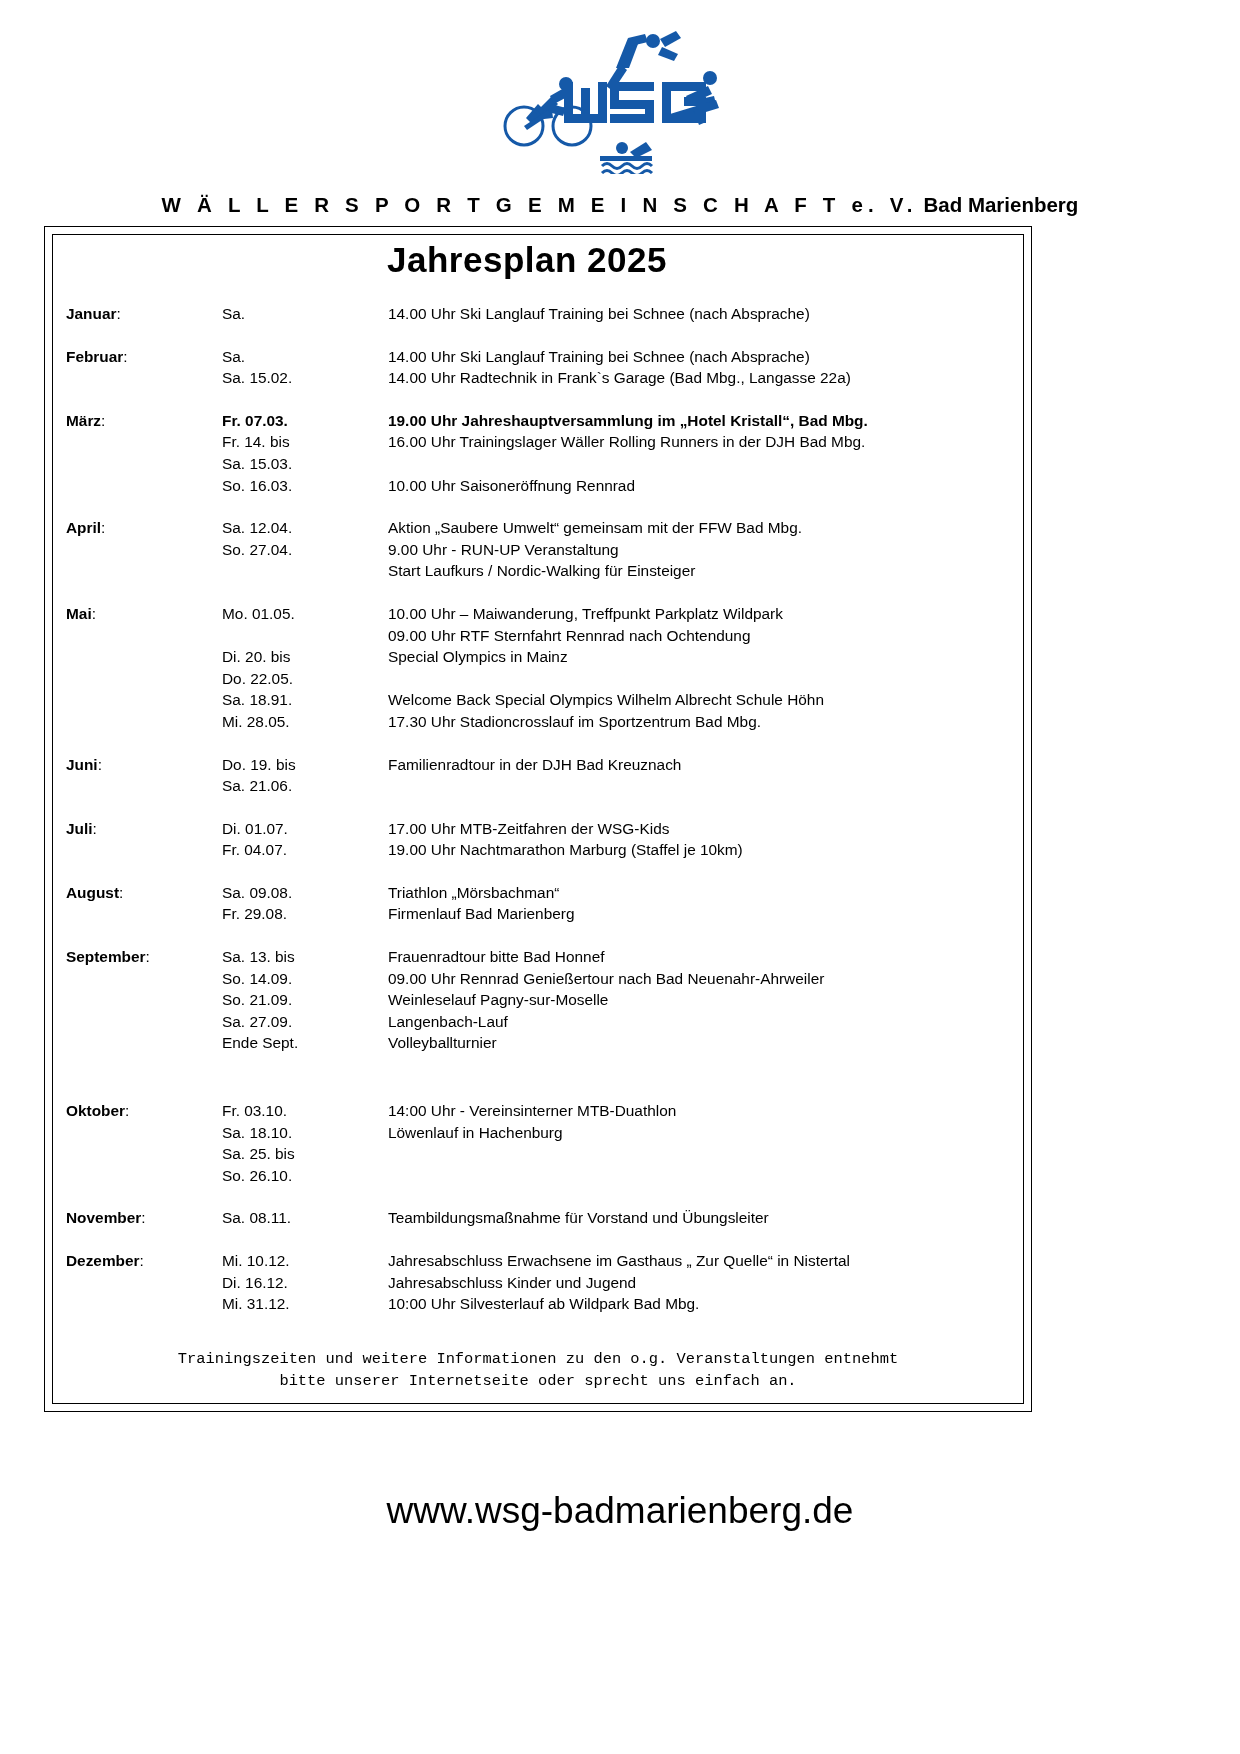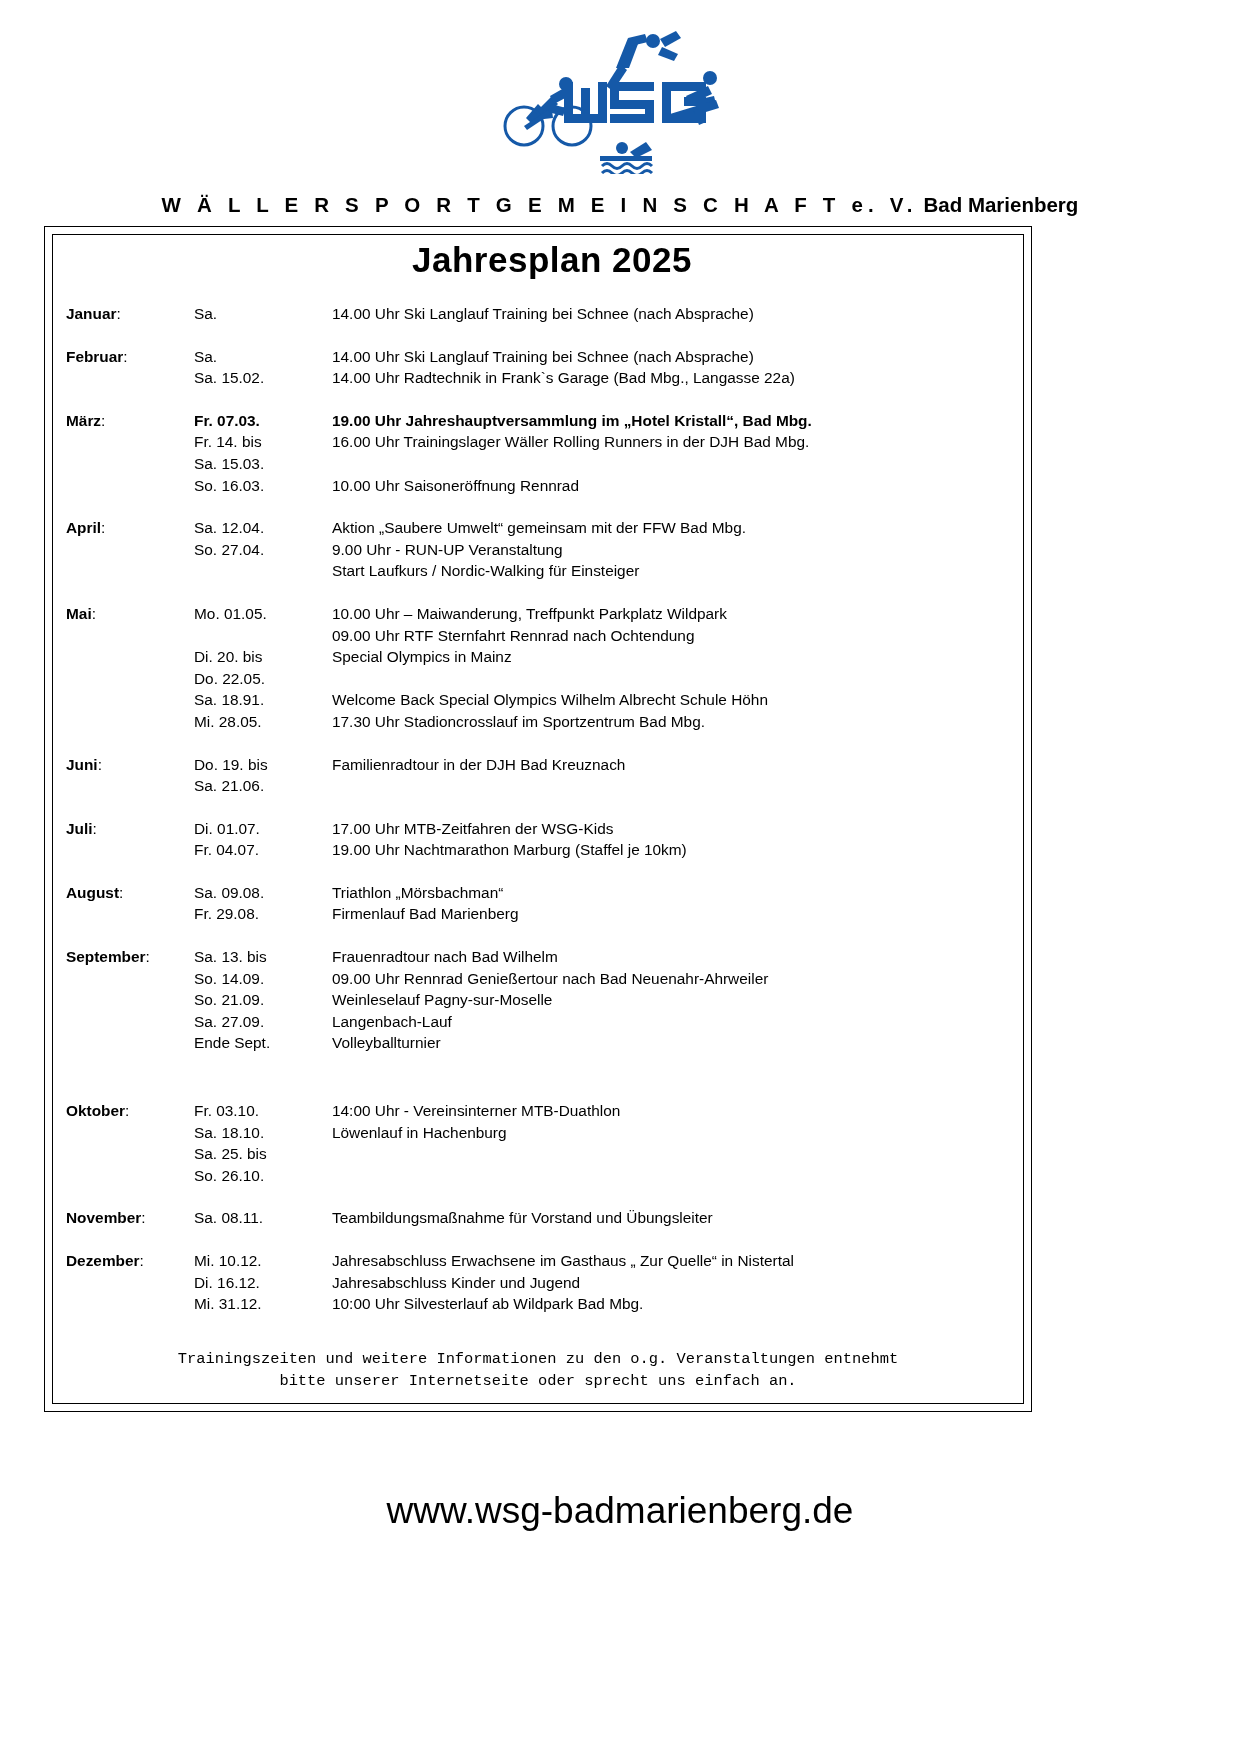--- a/index.html
+++ b/index.html
@@ -39,34 +39,34 @@
   }
   .inner-box{
     position:absolute;left:52px;top:234px;
     width:972px;height:1170px;
     border:1px solid #000;
     box-sizing:border-box;
   }
 
   
   .doc-title{
-    position:absolute;left:66px;top:240px;width:972px;
+    position:absolute;left:41px;top:240px;width:972px;
     text-align:center;
     font-size:35px;font-weight:bold;
     letter-spacing:0.5px;
   }
 
   
   .plan{
     position:absolute;left:66px;top:303px;width:950px;
     font-size:15.4px;
     line-height:21.6px;
   }
   .month-block{display:block;}
-  .row{display:flex;align-items:flex-start;}
+  .row{display:flex;align-items:flex-start;gap:28px;}
   .c-month{width:128px;flex:0 0 128px;font-weight:bold;white-space:nowrap;}
   .c-month .colon{font-weight:normal;}
   .c-date{width:138px;flex:0 0 138px;white-space:nowrap;}
   .c-desc{flex:1 1 auto;white-space:nowrap;}
   .row.bold .c-date,.row.bold .c-desc{font-weight:bold;}
   .gap{height:21px;}
   .gap-big{height:46px;}
 
   
   .note{
@@ -277,21 +277,21 @@
           <div class="c-month"></div>
           <div class="c-date">Fr.   29.08.</div>
           <div class="c-desc">Firmenlauf Bad Marienberg</div>
         </div>
       </div>
       <div class="gap"></div>
       <div class="month-block">
         <div class="row">
           <div class="c-month"><span>September</span><span class="colon">:</span></div>
           <div class="c-date">Sa.  13. bis</div>
-          <div class="c-desc">Frauenradtour nach Bad Wilhelm</div>
+          <div class="c-desc">Frauenradtour bitte Bad Honnef</div>
         </div>
         <div class="row">
           <div class="c-month"></div>
           <div class="c-date">So.  14.09.</div>
           <div class="c-desc">09.00 Uhr Rennrad Genießertour nach Bad Neuenahr-Ahrweiler</div>
         </div>
         <div class="row">
           <div class="c-month"></div>
           <div class="c-date">So.   21.09.</div>
           <div class="c-desc">Weinleselauf Pagny-sur-Moselle</div>

